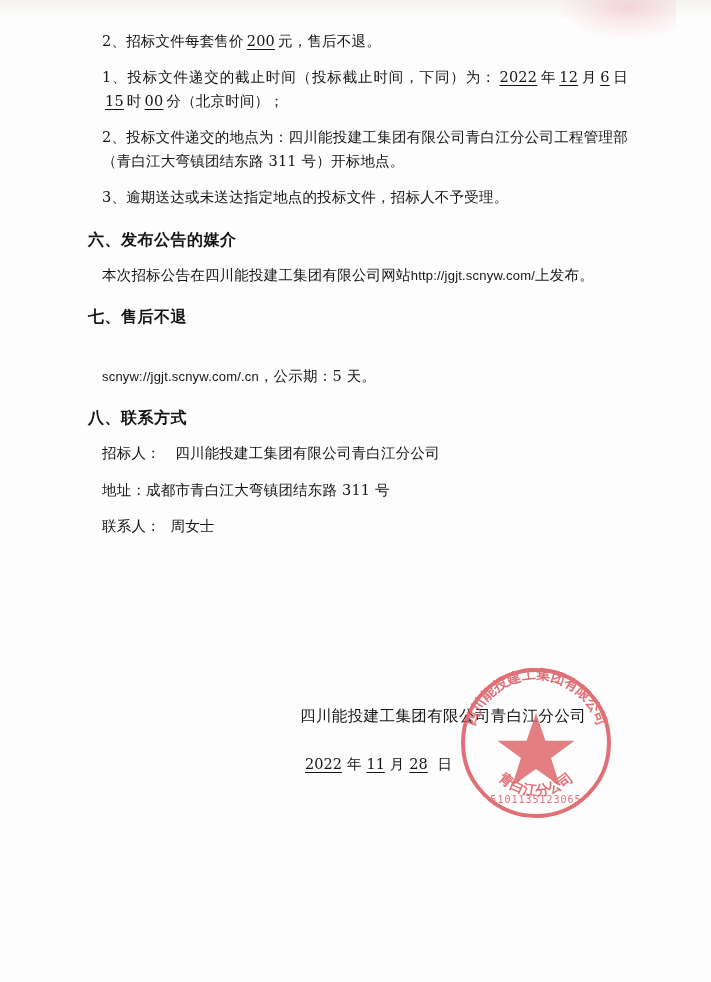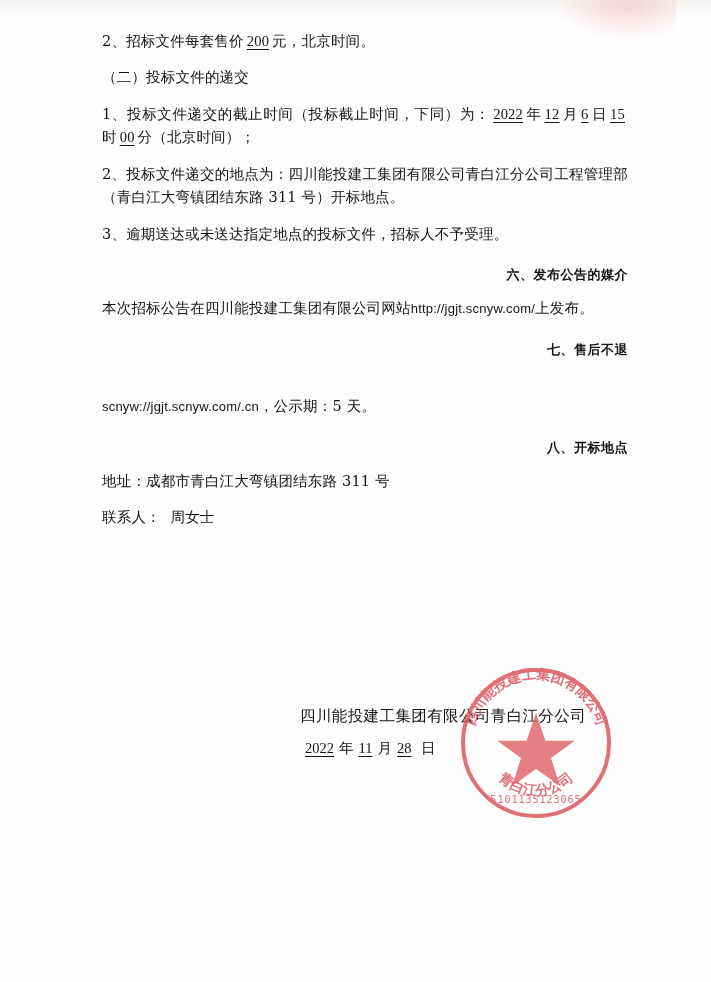--- a/index.html
+++ b/index.html
@@ -42,49 +42,47 @@
     line-height: 1.62;
     letter-spacing: 0.2px;
     text-align: justify;
   }
   .indent {
     text-indent: 0;
     padding-left: 14px;
   }
   h2 {
     margin: 20px 0 13px 0;
-    font-size: 13px;
+    font-size: 16px;
     font-weight: bold;
     font-family: Liberation Sans, sans-serif;
     letter-spacing: 0.5px;
-    text-align: right;
   }
   .u {
     text-decoration: underline;
     text-underline-offset: 3px;
     padding: 0 3px;
-    font-family: Liberation Serif, serif;
   }
   .mono {
     font-family: Liberation Sans, sans-serif;
     font-size: 13px;
   }
   .sig {
     position: absolute;
     left: 300px;
     top: 706px;
     width: 360px;
   }
   .sig .line1 {
     font-size: 15.5px;
     letter-spacing: 0.4px;
     white-space: nowrap;
   }
   .sig .line2 {
-    margin-top: 12px;
+    margin-top: 28px;
     font-size: 14.5px;
     padding-left: 0px;
   }
   .sig .line2 .u { padding: 0 5px; }
 
   
   .seal {
     position: absolute;
     left: 448px;
     top: 655px;
@@ -117,41 +115,41 @@
 </style>
 </head>
 <body>
 
 <div class="page">
 
   <div class="pink-smudge"></div>
 
   <div class="content">
 
-    <p class="indent"><span>2、招标文件每套售价</span><span class="u">200</span><span>元，北京时间。</span></p>
+    <p class="indent"><span>2、招标文件每套售价</span><span class="u">200</span><span>元，售后不退。</span></p>
 
 
-    <p class="indent">（二）投标文件的递交</p>
 
     <p class="indent"><span>1、投标文件递交的截止时间（投标截止时间，下同）为：</span><span class="u">2022</span><span>年</span><span class="u">12</span><span>月</span><span class="u">6</span><span>日</span><span class="u">15</span><span>时</span><span class="u">00</span><span>分</span><span>（北京时间）；</span></p>
 
     <p class="indent">2、投标文件递交的地点为：四川能投建工集团有限公司青白江分公司工程管理部（青白江大弯镇团结东路 311 号）开标地点。</p>
 
     <p class="indent">3、逾期送达或未送达指定地点的投标文件，招标人不予受理。</p>
 
     <h2>六、发布公告的媒介</h2>
 
     <p class="indent"><span>本次招标公告在四川能投建工集团有限公司网站</span><span class="mono">http://jgjt.scnyw.com/</span><span>上发布。</span></p>
 
     <h2>七、售后不退</h2>
 
     <p class="indent"><br><span class="mono">scnyw://jgjt.scnyw.com/.cn</span><span>，公示期：5 天。</span></p>
 
-    <h2>八、开标地点</h2>
+    <h2>八、联系方式</h2>
 
+    <p class="indent"><span>招标人：</span>&nbsp;&nbsp;&nbsp;<span>四川能投建工集团有限公司青白江分公司</span></p>
 
     <p class="indent"><span>地址：</span><span>成都市青白江大弯镇团结东路 311 号</span></p>
 
     <p class="indent"><span>联系人：</span>&nbsp;&nbsp;<span>周女士</span></p>
 
 
   </div>
 
   <div class="sig">
     <div class="line1">四川能投建工集团有限公司青白江分公司</div>

